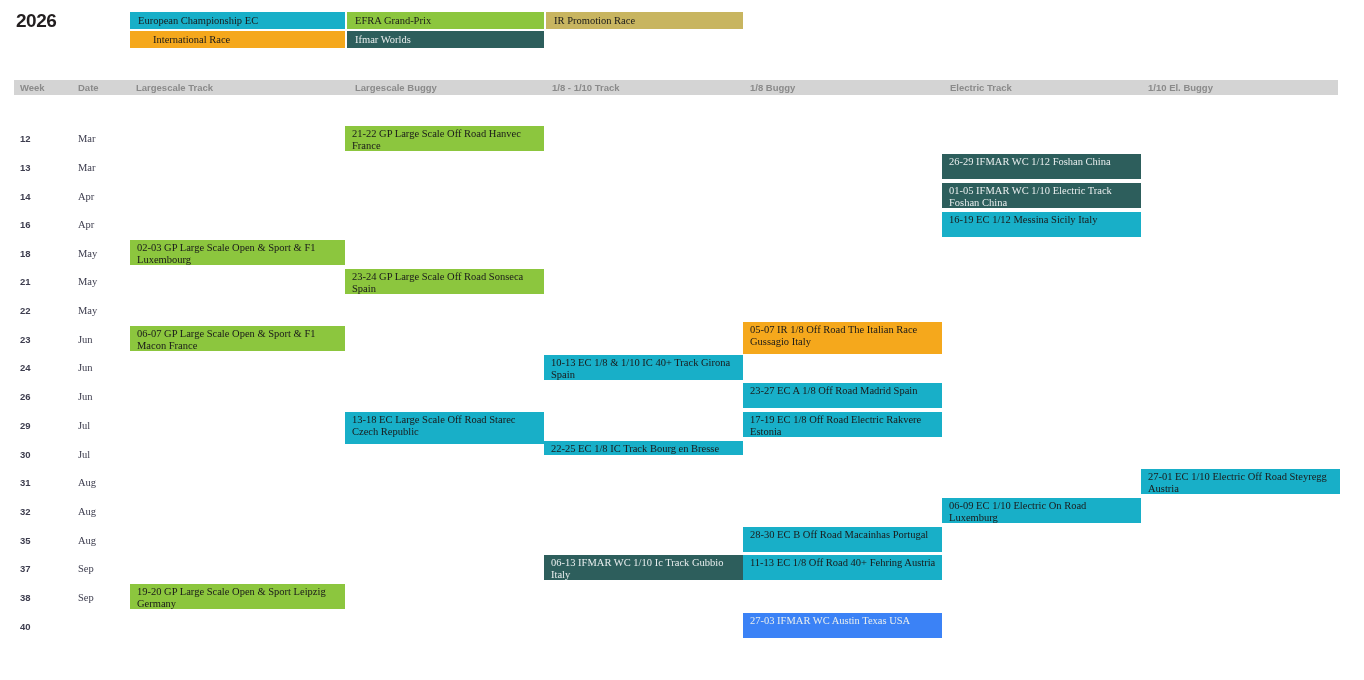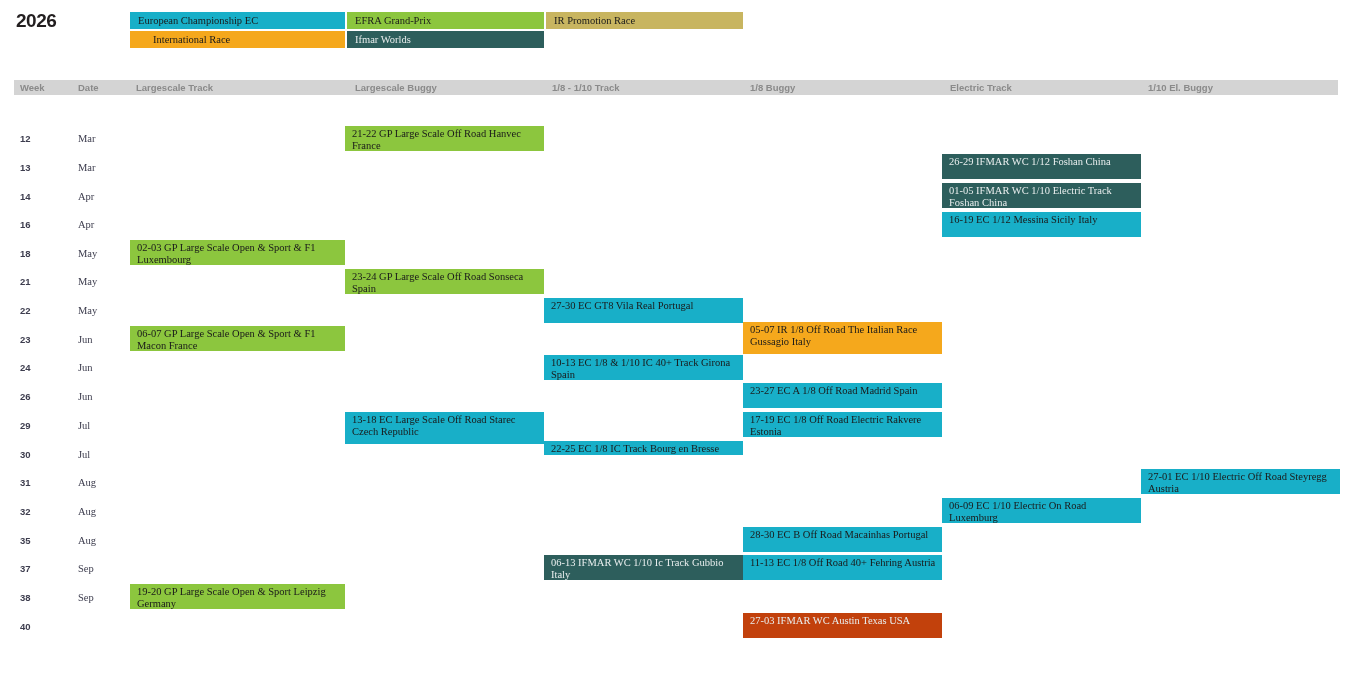--- a/index.html
+++ b/index.html
@@ -127,30 +127,29 @@
       <div class="wk" style="top: 621px;">40</div>
       <div class="dt" style="top: 621px;"></div>
     </div>
   <div class="grid" id="events">
       <div class="ev" style="left: 345px; top: 126px; width: 199px; height: 25px; background: rgb(140, 198, 62);">21-22 GP Large Scale Off Road Hanvec France</div>
       <div class="ev dark" style="left: 942px; top: 154px; width: 199px; height: 25px; background: rgb(45, 94, 92);">26-29 IFMAR WC 1/12 Foshan China</div>
       <div class="ev dark" style="left: 942px; top: 183px; width: 199px; height: 25px; background: rgb(45, 94, 92);">01-05 IFMAR WC 1/10 Electric Track Foshan China</div>
       <div class="ev" style="left: 942px; top: 212px; width: 199px; height: 25px; background: rgb(24, 175, 200);">16-19 EC 1/12 Messina Sicily Italy</div>
       <div class="ev" style="left: 130px; top: 240px; width: 215px; height: 25px; background: rgb(140, 198, 62);">02-03 GP Large Scale Open &amp; Sport &amp; F1 Luxembourg</div>
       <div class="ev" style="left: 345px; top: 269px; width: 199px; height: 25px; background: rgb(140, 198, 62);">23-24 GP Large Scale Off Road Sonseca Spain</div>
-      <div class="ev" style="left: 544px; top: 298px; width: 199px; height: 25px; background: rgb(24, 175, 200);">27-30 EC GT8 Vila Real Portugal</div>
       <div class="ev" style="left: 130px; top: 326px; width: 215px; height: 25px; background: rgb(140, 198, 62);">06-07 GP Large Scale Open &amp; Sport &amp; F1 Macon France</div>
       <div class="ev" style="left: 743px; top: 322px; width: 199px; height: 32px; background: rgb(245, 168, 28);">05-07 IR 1/8 Off Road The Italian Race Gussagio Italy</div>
       <div class="ev" style="left: 544px; top: 355px; width: 199px; height: 25px; background: rgb(24, 175, 200);">10-13 EC 1/8 &amp; 1/10 IC 40+ Track Girona Spain</div>
       <div class="ev" style="left: 743px; top: 383px; width: 199px; height: 25px; background: rgb(24, 175, 200);">23-27 EC A 1/8 Off Road Madrid Spain</div>
       <div class="ev" style="left: 345px; top: 412px; width: 199px; height: 32px; background: rgb(24, 175, 200);">13-18 EC Large Scale Off Road Starec Czech Republic</div>
       <div class="ev" style="left: 743px; top: 412px; width: 199px; height: 25px; background: rgb(24, 175, 200);">17-19 EC 1/8 Off Road Electric Rakvere Estonia</div>
       <div class="ev" style="left: 544px; top: 441px; width: 199px; height: 14px; background: rgb(24, 175, 200);">22-25 EC 1/8 IC Track Bourg en Bresse France</div>
       <div class="ev" style="left: 1141px; top: 469px; width: 199px; height: 25px; background: rgb(24, 175, 200);">27-01 EC 1/10 Electric Off Road Steyregg Austria</div>
       <div class="ev" style="left: 942px; top: 498px; width: 199px; height: 25px; background: rgb(24, 175, 200);">06-09 EC 1/10 Electric On Road Luxemburg</div>
       <div class="ev" style="left: 743px; top: 527px; width: 199px; height: 25px; background: rgb(24, 175, 200);">28-30 EC B Off Road Macainhas Portugal</div>
       <div class="ev dark" style="left: 544px; top: 555px; width: 199px; height: 25px; background: rgb(45, 94, 92);">06-13 IFMAR WC 1/10 Ic Track Gubbio Italy</div>
       <div class="ev" style="left: 743px; top: 555px; width: 199px; height: 25px; background: rgb(24, 175, 200);">11-13 EC 1/8 Off Road 40+ Fehring Austria</div>
       <div class="ev" style="left: 130px; top: 584px; width: 215px; height: 25px; background: rgb(140, 198, 62);">19-20 GP Large Scale Open &amp; Sport Leipzig Germany</div>
-      <div class="ev dark" style="left: 743px; top: 613px; width: 199px; height: 25px; background: #c2410c;">27-03 IFMAR WC Austin Texas USA</div>
+      <div class="ev dark" style="left: 743px; top: 613px; width: 199px; height: 25px; background: #3b82f6;">27-03 IFMAR WC Austin Texas USA</div>
     </div>
 
 </div>
 
 </body></html>

